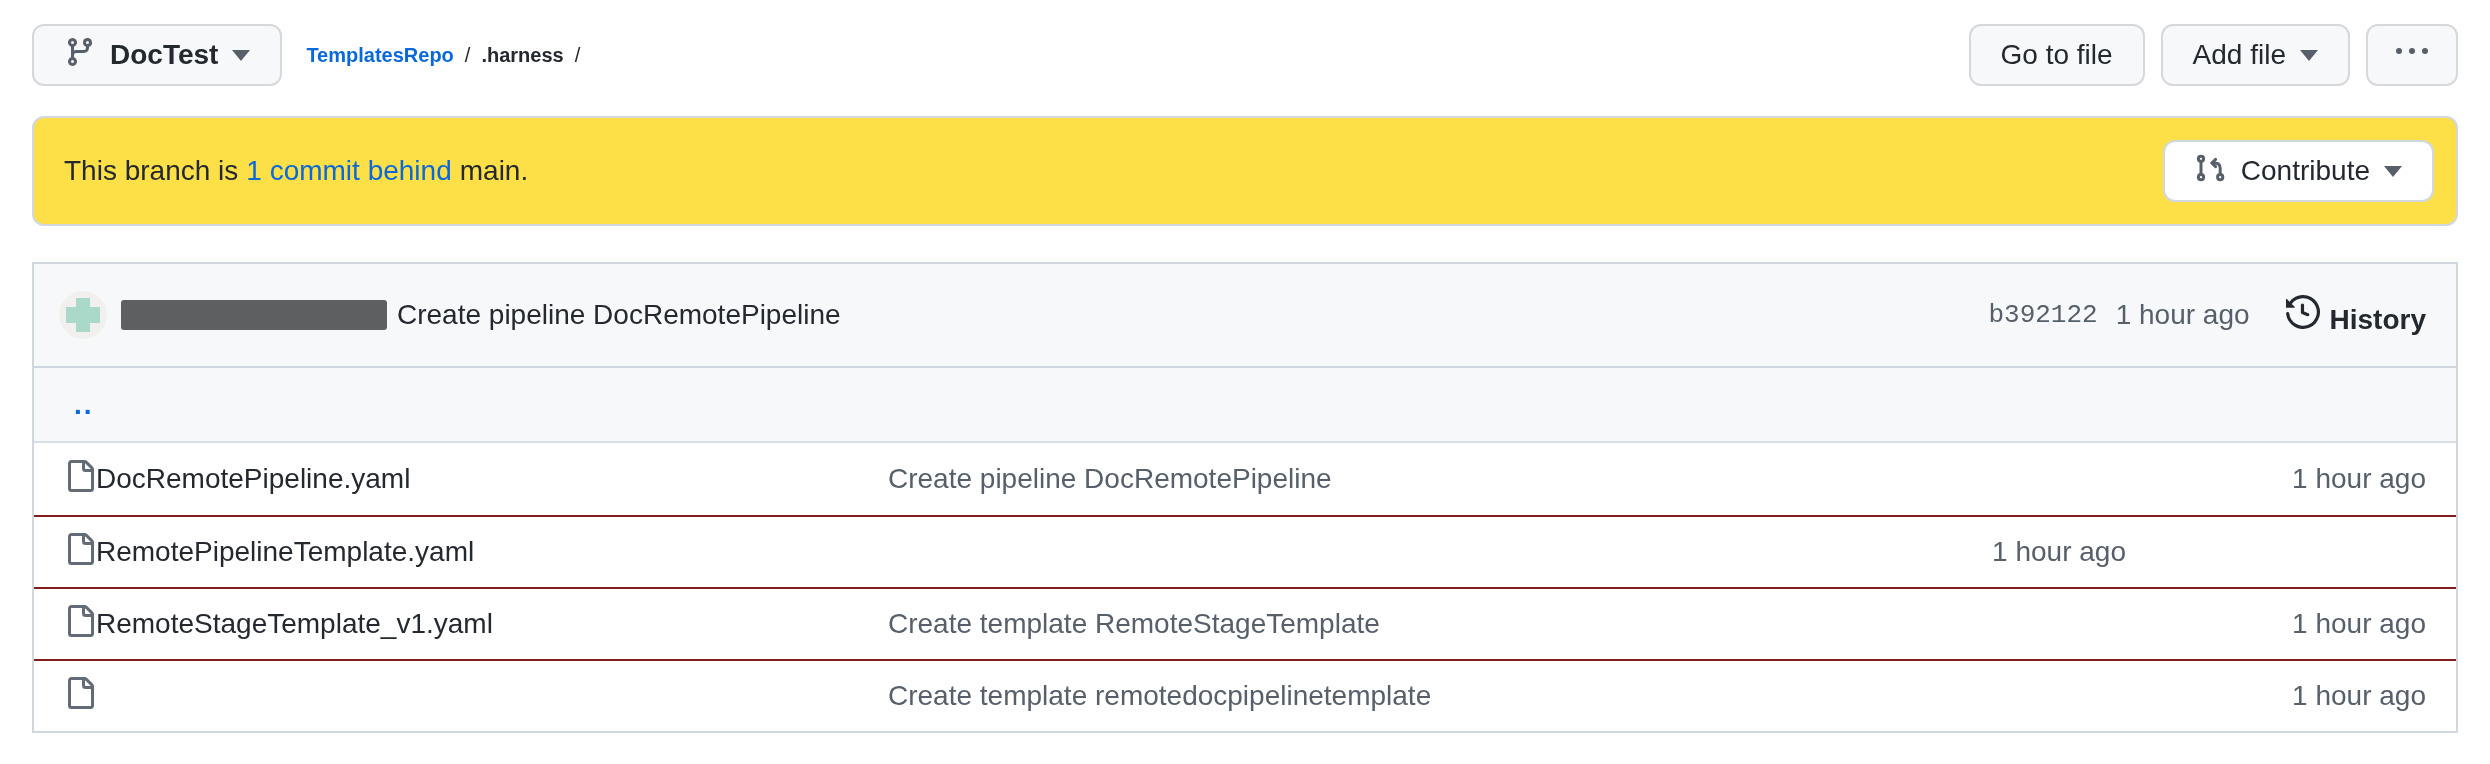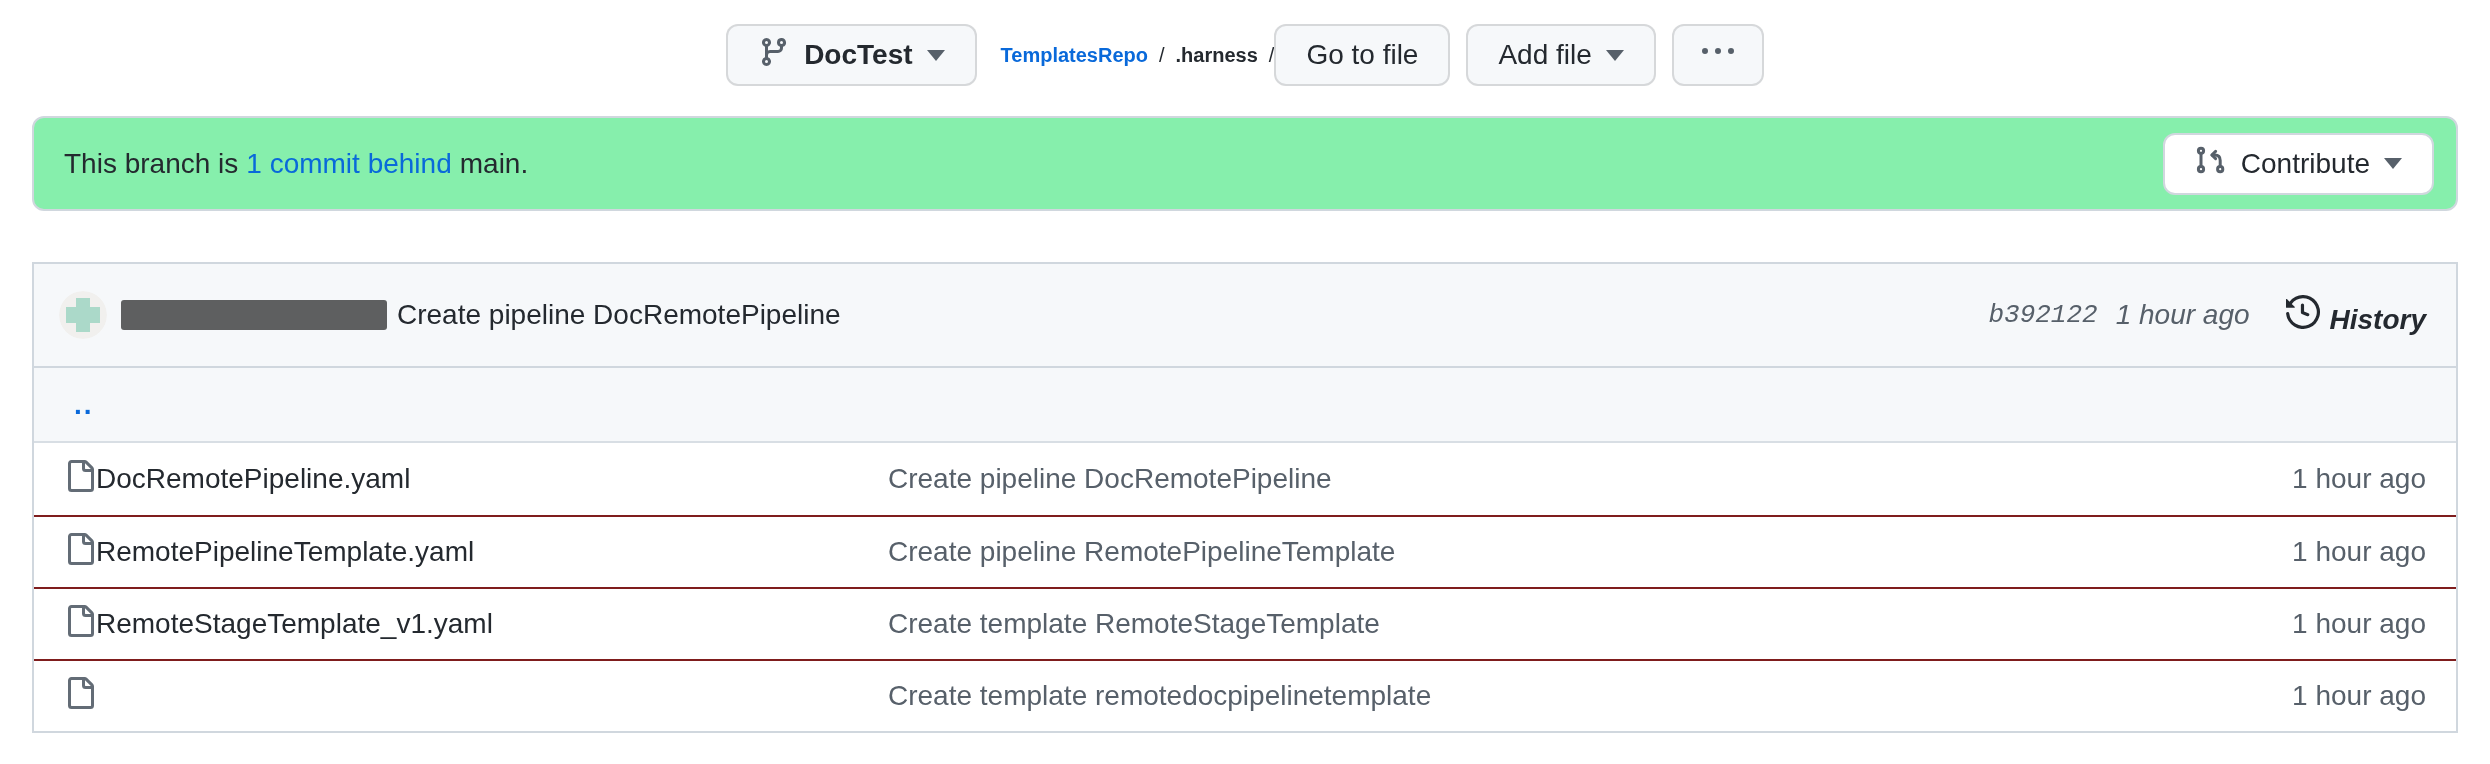--- a/index.html
+++ b/index.html
@@ -2,21 +2,21 @@
 <html><head>
 <meta charset="utf-8">
 <style>
   * { margin:0; padding:0; box-sizing:border-box; }
   html,body { width:2490px; height:764px; background:#ffffff; overflow:hidden;
     font-family:"Liberation Sans","DejaVu Sans",sans-serif; color:#24292f; }
   .page { position:relative; width:2490px; height:764px; }
 
   
   .topbar { position:absolute; left:32px; right:32px; top:24px; height:62px;
-    display:flex; align-items:center; justify-content:center; }
+    display:flex; align-items:center; justify-content:space-between; }
   .topbar-left { display:flex; align-items:center; gap:24px; }
   .topbar-right { display:flex; align-items:center; gap:16px; }
 
   .btn { display:inline-flex; align-items:center; gap:14px; height:62px;
     padding:0 30px; background:#f6f8fa; border:2px solid rgba(31,35,40,0.15);
     border-radius:12px; font-size:28px; font-weight:500; color:#24292f;
     cursor:pointer; white-space:nowrap; }
   .btn svg { flex:none; }
   .caret { width:0; height:0; border-left:9px solid transparent;
     border-right:9px solid transparent; border-top:11px solid #57606a; flex:none; }
@@ -26,40 +26,40 @@
   .icon-dark { color:#24292f; }
 
   .breadcrumb { display:flex; align-items:baseline; gap:11px; font-size:20px; }
   .breadcrumb a { color:#0969da; font-weight:600; text-decoration:none; }
   .breadcrumb .sep { color:#24292f; font-weight:400; }
   .breadcrumb .current { color:#24292f; font-weight:600; }
 
   .kebab-btn { padding:0 28px; }
 
   
-  .banner { position:absolute; left:32px; right:32px; top:116px; height:95px;
-    background:#86efac; border:2px solid #d0d7de; border-radius:12px;
+  .banner { position:absolute; left:32px; right:32px; top:116px; height:110px;
+    background:#fde047; border:2px solid #d0d7de; border-radius:12px;
     display:flex; align-items:center; justify-content:space-between;
     padding:0 22px 0 30px; }
   .banner-sentence { display:flex; align-items:baseline; gap:8px; font-size:28px; color:#24292f; }
   .banner-sentence a { color:#0969da; text-decoration:none; }
   .contribute-btn { background:#ffffff; border-color:#d0d7de; }
 
   
   .file-table { position:absolute; left:32px; right:32px; top:262px;
     border:2px solid #d0d7de; border-radius:0; background:#ffffff; overflow:hidden; }
 
   .commit-header { height:104px; background:#f6f8fa; border-bottom:2px solid #d0d7de;
     display:flex; align-items:center; padding:0 30px 0 25px; font-size:28px; }
   .avatar { width:48px; height:48px; flex:none; border-radius:50%; overflow:hidden; }
   .redaction-bar { width:266px; height:30px; background:#5e5f60; border-radius:3px;
     margin-left:14px; flex:none; }
   .commit-msg { margin-left:10px; color:#24292f; text-decoration:none; white-space:nowrap;
     overflow:hidden; text-overflow:ellipsis; }
-  .commit-right { margin-left:auto; display:flex; align-items:center; flex:none;font-style:italic; }
+  .commit-right { margin-left:auto; display:flex; align-items:center; flex:none; }
   .sha { font-family:"Liberation Mono","DejaVu Sans Mono",monospace; font-size:26px;
     color:#57606a; text-decoration:none; }
   .commit-time { font-size:28px; color:#57606a; margin-left:18px; }
   .history-link { display:flex; align-items:flex-end; gap:10px; margin-left:36px;
     color:#24292f; text-decoration:none; font-weight:700; font-size:28px; cursor:pointer; }
 
   .parent-row { height:75px; background:#f6f8fa; border-bottom:2px solid #d8dee4;
     display:flex; align-items:center; padding:0 30px; }
   .parent-row a { color:#0969da; font-weight:700; font-size:28px; text-decoration:none;
     margin-left:10px; letter-spacing:2px; }
@@ -185,21 +185,20 @@
 
     <div class="file-row">
       <span class="name-cell">
         <span>
           <svg width="32" height="32" viewBox="0 0 16 16" fill="currentColor">
               <path d="M2 1.75C2 .784 2.784 0 3.75 0h6.586c.464 0 .909.184 1.237.513l2.914 2.914c.329.328.513.773.513 1.237v9.586A1.75 1.75 0 0 1 13.25 16h-9.5A1.75 1.75 0 0 1 2 14.25Zm1.75-.25a.25.25 0 0 0-.25.25v12.5c0 .138.112.25.25.25h9.5a.25.25 0 0 0 .25-.25V6h-2.75A1.75 1.75 0 0 1 9 4.25V1.5Zm6.75.062V4.25c0 .138.112.25.25.25h2.688l-.011-.013-2.914-2.914-.013-.011Z"></path>
             </svg>
         </span>
         <a href="#" class="file-link">RemotePipelineTemplate.yaml</a>
       </span>
-      <a href="#" class="msg-link">Create pipeline RemotePipelineTemplate</a>
       <span class="time-cell">1 hour ago</span>
     </div>
 
     <div class="file-row">
       <span class="name-cell">
         <span>
           <svg width="32" height="32" viewBox="0 0 16 16" fill="currentColor">
               <path d="M2 1.75C2 .784 2.784 0 3.75 0h6.586c.464 0 .909.184 1.237.513l2.914 2.914c.329.328.513.773.513 1.237v9.586A1.75 1.75 0 0 1 13.25 16h-9.5A1.75 1.75 0 0 1 2 14.25Zm1.75-.25a.25.25 0 0 0-.25.25v12.5c0 .138.112.25.25.25h9.5a.25.25 0 0 0 .25-.25V6h-2.75A1.75 1.75 0 0 1 9 4.25V1.5Zm6.75.062V4.25c0 .138.112.25.25.25h2.688l-.011-.013-2.914-2.914-.013-.011Z"></path>
             </svg>
         </span>

